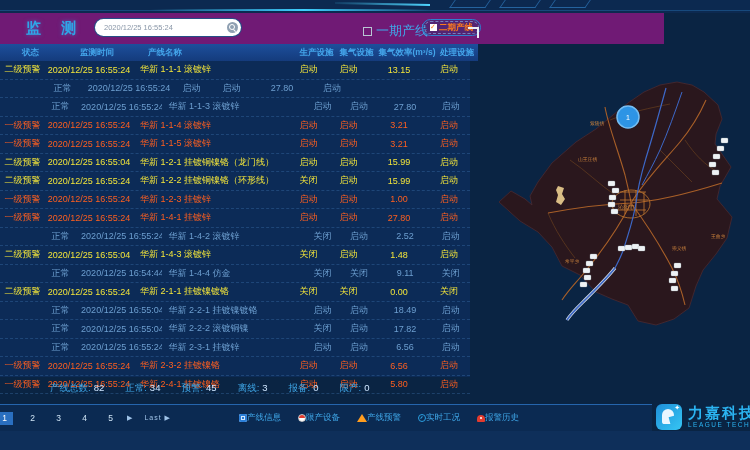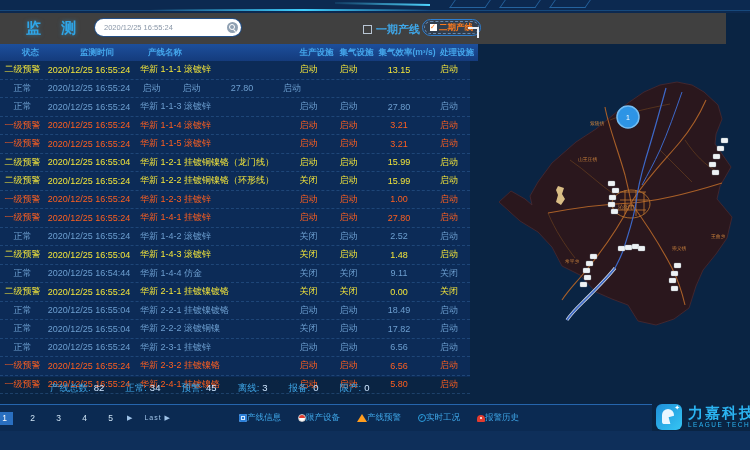--- a/index.html
+++ b/index.html
@@ -10,30 +10,30 @@
     -webkit-font-smoothing:antialiased;
   }
   
   .topstrip{position:absolute;left:0;top:0;width:750px;height:13px;background:#0c2950;}
   .topline-faint{position:absolute;left:0;top:10px;width:750px;height:1px;background:#17497c;}
   .topline-glow{position:absolute;left:150px;top:9px;width:280px;height:2px;
     background:linear-gradient(90deg,rgba(47,189,242,0),#3fd0ff 55%,rgba(47,189,242,0));}
   .topline-sweep{position:absolute;left:335px;top:3px;width:95px;height:2px;background:linear-gradient(90deg,rgba(63,208,255,.1),#4fd6ff);transform:rotate(1.2deg);}
   .deco-trap{position:absolute;top:0;width:34px;height:7px;border:1px solid #25639e;border-top:none;transform:skewX(-35deg);}
   
-  .headerbar{position:absolute;left:0;top:13px;width:726px;height:31px;background:#404040;}
+  .headerbar{position:absolute;left:0;top:13px;width:664px;height:31px;background:#701a75;}
   .page-title{position:absolute;left:26px;top:6px;font-size:15px;font-weight:bold;color:#2fa6e8;letter-spacing:8px;text-shadow:0 0 4px rgba(47,166,232,.5);}
   .searchwrap{position:absolute;left:95px;top:6px;width:146px;height:17px;background:#fff;border-radius:9px;display:flex;align-items:center;box-shadow:0 0 0 1px #244f86;}
   .searchwrap input{flex:1;border:none;outline:none;background:transparent;font-size:7.5px;color:#8a97a8;padding:0 4px 0 9px;font-family:inherit;}
   .mag{width:11px;height:11px;border-radius:50%;background:#8fa0b2;position:relative;margin-right:3px;flex:0 0 auto;}
   .mag::before{content:'';position:absolute;width:4px;height:4px;border:1px solid #fff;border-radius:50%;top:2px;left:2px;}
   .mag::after{content:'';position:absolute;width:3px;height:1px;background:#fff;transform:rotate(45deg);top:8px;left:6px;}
   .phase1{position:absolute;left:363px;top:9px;display:flex;align-items:center;gap:4px;cursor:pointer;}
   .cbox{width:7px;height:7px;border:1px solid #b9c6d4;background:transparent;}
-  .phase1 span.lbl{font-size:11px;color:#3fa7e8;font-weight:bold;}
+  .phase1 span.lbl{font-size:13px;color:#3fa7e8;}
   .phase2{position:absolute;left:422px;top:6px;height:15px;border:1px solid #2f7fd0;border-radius:9px;
     display:flex;align-items:center;gap:2px;padding:0 7px;color:#ff7b1c;font-size:8.5px;font-weight:bold;
     outline:1px dashed rgba(150,200,255,.55);outline-offset:-3px;cursor:pointer;background:rgba(20,60,110,.3);}
   .chk-on{width:7px;height:7px;background:#fff;position:relative;flex:0 0 auto;}
   .chk-on::before{content:'✓';position:absolute;left:0;top:-1px;font-size:7px;color:#ff7b1c;font-weight:bold;}
   .corner{position:absolute;left:468px;top:14px;width:9px;height:9px;border-top:2px solid #e8eef5;border-right:2px solid #e8eef5;}
   
   .thead{position:absolute;left:0;top:44px;width:470px;height:17px;display:flex;align-items:center;
     background:linear-gradient(180deg,#1d4f9c,#143b7c);font-size:8.5px;font-weight:bold;color:#44a5ea;padding-left:8px;}
   .rows{position:absolute;left:0;top:61px;width:470px;height:316px;display:flex;flex-direction:column;background:#0c2b57;}
@@ -41,21 +41,21 @@
   .tcell{overflow:hidden;white-space:nowrap;}
   .c-status{width:45px;text-align:center;}
   .c-time{width:88px;text-align:center;}
   .c-name{width:157px;text-align:left;padding-left:7px;box-sizing:border-box;}
   .c-prod{width:37px;text-align:center;}
   .c-gas{width:43px;text-align:center;}
   .c-eff{width:58px;text-align:center;}
   .c-treat{width:42px;text-align:center;}
   .warn2{color:#f3e53a;}
   .warn1{color:#ff5f1f;}
-  .normal{color:#6d9fd0;}
+  .normal{color:#6d9fd0;padding-left:40px;}
   
   .summary{position:absolute;left:50px;top:380px;width:420px;height:16px;display:flex;gap:21px;font-size:9.5px;align-items:center;}
   .summary .lab{color:#3fa7e8;}
   .summary .val{color:#cfe6ff;margin-left:3px;}
   
   .bottombar{position:absolute;left:0;top:404px;width:652px;height:26px;border-top:1px solid #2565ad;border-bottom:1px solid #2565ad;display:flex;align-items:center;background:#0b2a52;}
   .pages{display:flex;align-items:center;gap:13px;margin-left:-4px;font-size:8.5px;color:#cfe4f5;}
   .page{min-width:13px;height:13px;line-height:13px;text-align:center;cursor:pointer;}
   .page.active{background:#2a6fc0;color:#fff;padding:0 2px;}
   .pnav{font-size:7px;color:#9fc3e8;cursor:pointer;margin-left:10px;}

